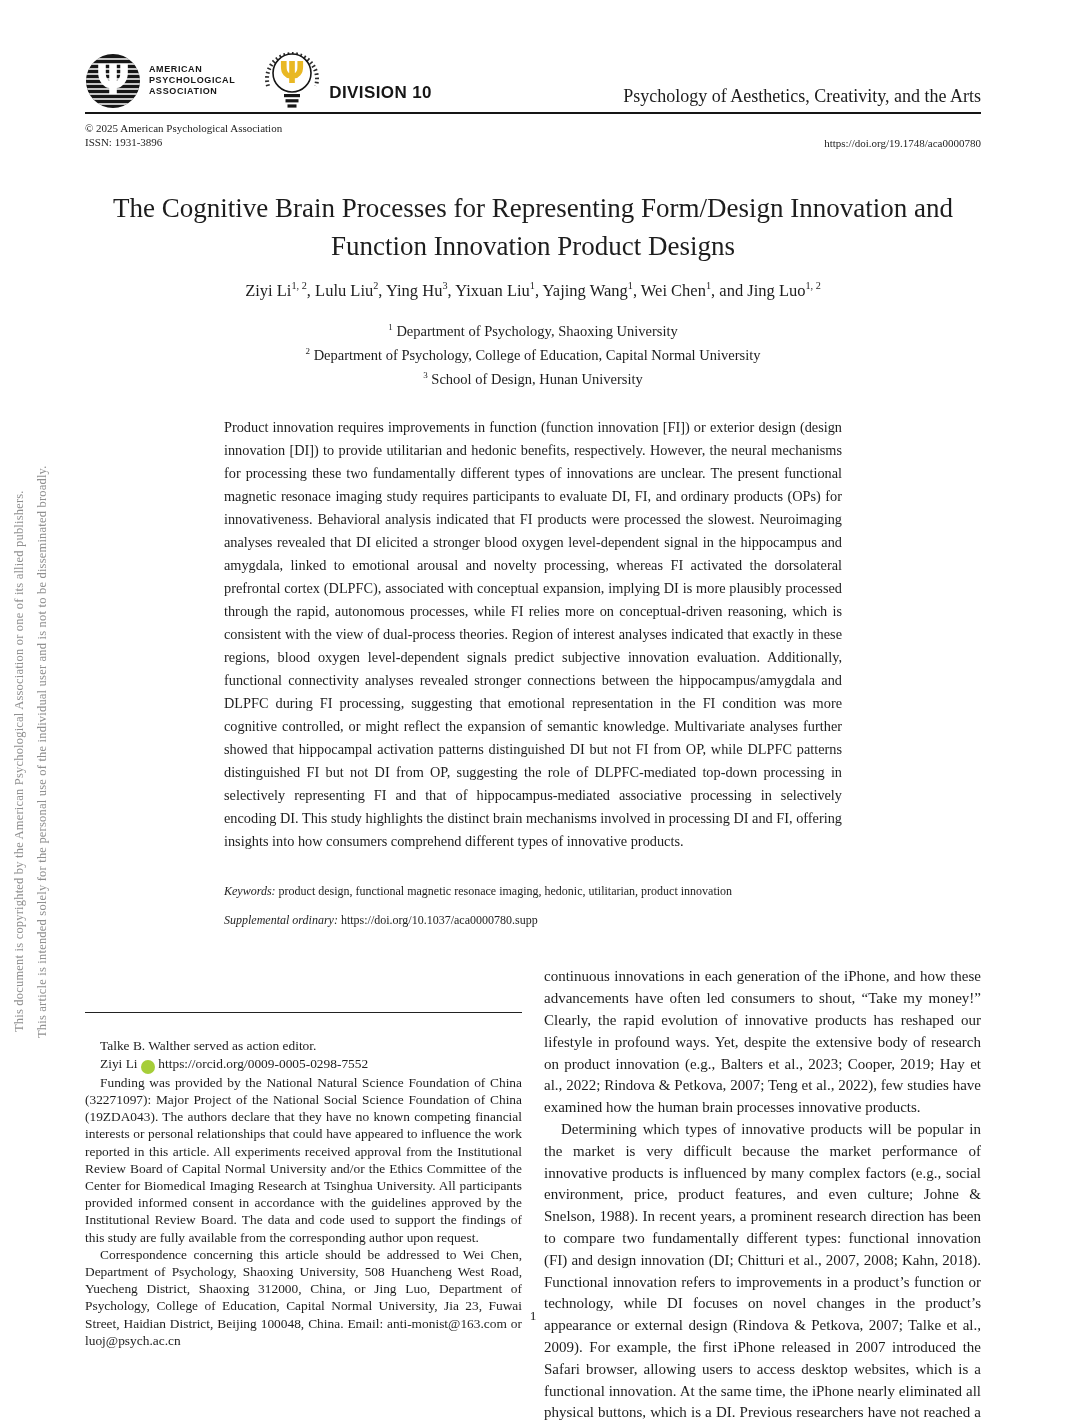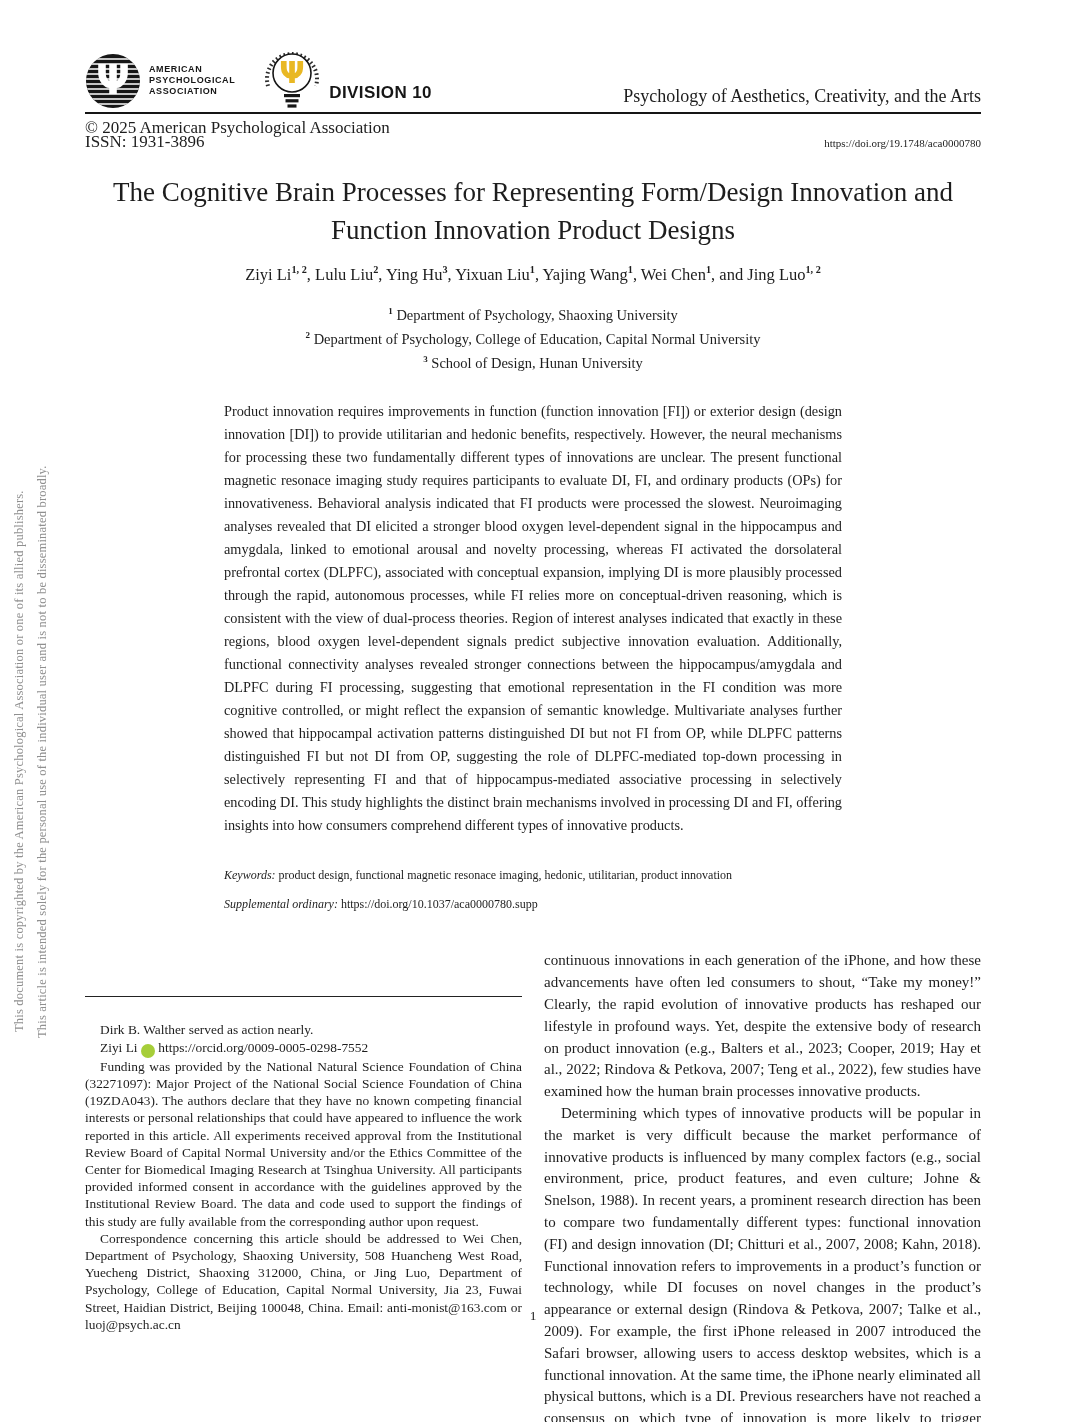--- a/index.html
+++ b/index.html
@@ -35,26 +35,26 @@
     white-space:pre-line;margin:0 0 13px 8px;color:#161616;
   }
   .division-logo-svg{display:block;margin-left:26px;}
   .division-label{
     font-family:"Liberation Sans",sans-serif;font-weight:bold;
     font-size:17px;letter-spacing:.4px;margin:0 0 7px 6px;color:#161616;
   }
   .journal-title{font-size:18px;padding-bottom:3px;}
   .header-rule{border:none;border-top:2.5px solid #151515;margin:2px 0 0 0;}
   .header-sub{display:flex;justify-content:space-between;margin-top:7px;}
-  .copyright-block{font-size:17px;line-height:14px;}
+  .copyright-block{font-size:11px;line-height:14px;}
   .doi-line{font-size:11px;align-self:flex-end;}
   
-  .article-title{margin:24px 0 0 0;font-weight:normal;font-size:27px;line-height:38px;text-align:center;}
+  .article-title{margin:40px 0 0 0;font-weight:normal;font-size:27px;line-height:38px;text-align:center;}
   .authors-line{margin-top:15px;text-align:center;font-size:16.5px;}
-  sup{font-size:.62em;font-weight:bold;}
+  sup{font-size:.62em;}
   .affiliations{margin-top:16px;text-align:center;font-size:14.5px;line-height:20.5px;}
   
   .abstract{width:618px;margin:27px auto 0;text-align:justify;font-size:14.3px;line-height:23px;}
   .keywords,.supplemental{width:618px;margin:31px auto 0;font-size:12px;}
   .supplemental{margin-top:14px;}
   .it{font-style:italic;}
   
   .columns{display:flex;gap:22px;margin-top:38px;}
   .col{width:437px;}
   .body-p{margin:0;text-align:justify;font-size:15px;line-height:21.8px;}
@@ -149,21 +149,21 @@
 
     <div class="supplemental">
       <span class="it">Supplemental ordinary:</span>
       <span>https://doi.org/10.1037/aca0000780.supp</span>
     </div>
 
     <div class="columns">
       <div class="col">
         <hr class="fn-rule">
         <div class="footnotes">
-          <p class="fn">Dirk B. Walther served as action nearly.</p>
+          <p class="fn">Talke B. Walther served as action editor.</p>
           <p class="fn"><span>Ziyi Li</span> <span class="orcid-icon">iD</span> <span>https://orcid.org/0009-0005-0298-7552</span></p>
           <p class="fn">Funding was provided by the National Natural Science Foundation of China (32271097): Major Project of the National Social Science Foundation of China (19ZDA043). The authors declare that they have no known competing financial interests or personal relationships that could have appeared to influence the work reported in this article. All experiments received approval from the Institutional Review Board of Capital Normal University and/or the Ethics Committee of the Center for Biomedical Imaging Research at Tsinghua University. All participants provided informed consent in accordance with the guidelines approved by the Institutional Review Board. The data and code used to support the findings of this study are fully available from the corresponding author upon request.</p>
           <p class="fn">Correspondence concerning this article should be addressed to Wei Chen, Department of Psychology, Shaoxing University, 508 Huancheng West Road, Yuecheng District, Shaoxing 312000, China, or Jing Luo, Department of Psychology, College of Education, Capital Normal University, Jia 23, Fuwai Street, Haidian District, Beijing 100048, China. Email: anti-monist@163.com or luoj@psych.ac.cn</p>
         </div>
       </div>
       <div class="col">
         <p class="body-p">continuous innovations in each generation of the iPhone, and how these advancements have often led consumers to shout, “Take my money!” Clearly, the rapid evolution of innovative products has reshaped our lifestyle in profound ways. Yet, despite the extensive body of research on product innovation (e.g., Balters et al., 2023; Cooper, 2019; Hay et al., 2022; Rindova &amp; Petkova, 2007; Teng et al., 2022), few studies have examined how the human brain processes innovative products.</p>
         <p class="body-p indent">Determining which types of innovative products will be popular in the market is very difficult because the market performance of innovative products is influenced by many complex factors (e.g., social environment, price, product features, and even culture; Johne &amp; Snelson, 1988). In recent years, a prominent research direction has been to compare two fundamentally different types: functional innovation (FI) and design innovation (DI; Chitturi et al., 2007, 2008; Kahn, 2018). Functional innovation refers to improvements in a product’s function or technology, while DI focuses on novel changes in the product’s appearance or external design (Rindova &amp; Petkova, 2007; Talke et al., 2009). For example, the first iPhone released in 2007 introduced the Safari browser, allowing users to access desktop websites, which is a functional innovation. At the same time, the iPhone nearly eliminated all physical buttons, which is a DI. Previous researchers have not reached a consensus on which type of innovation is more likely to trigger attention,</p>
       </div>
     </div>

